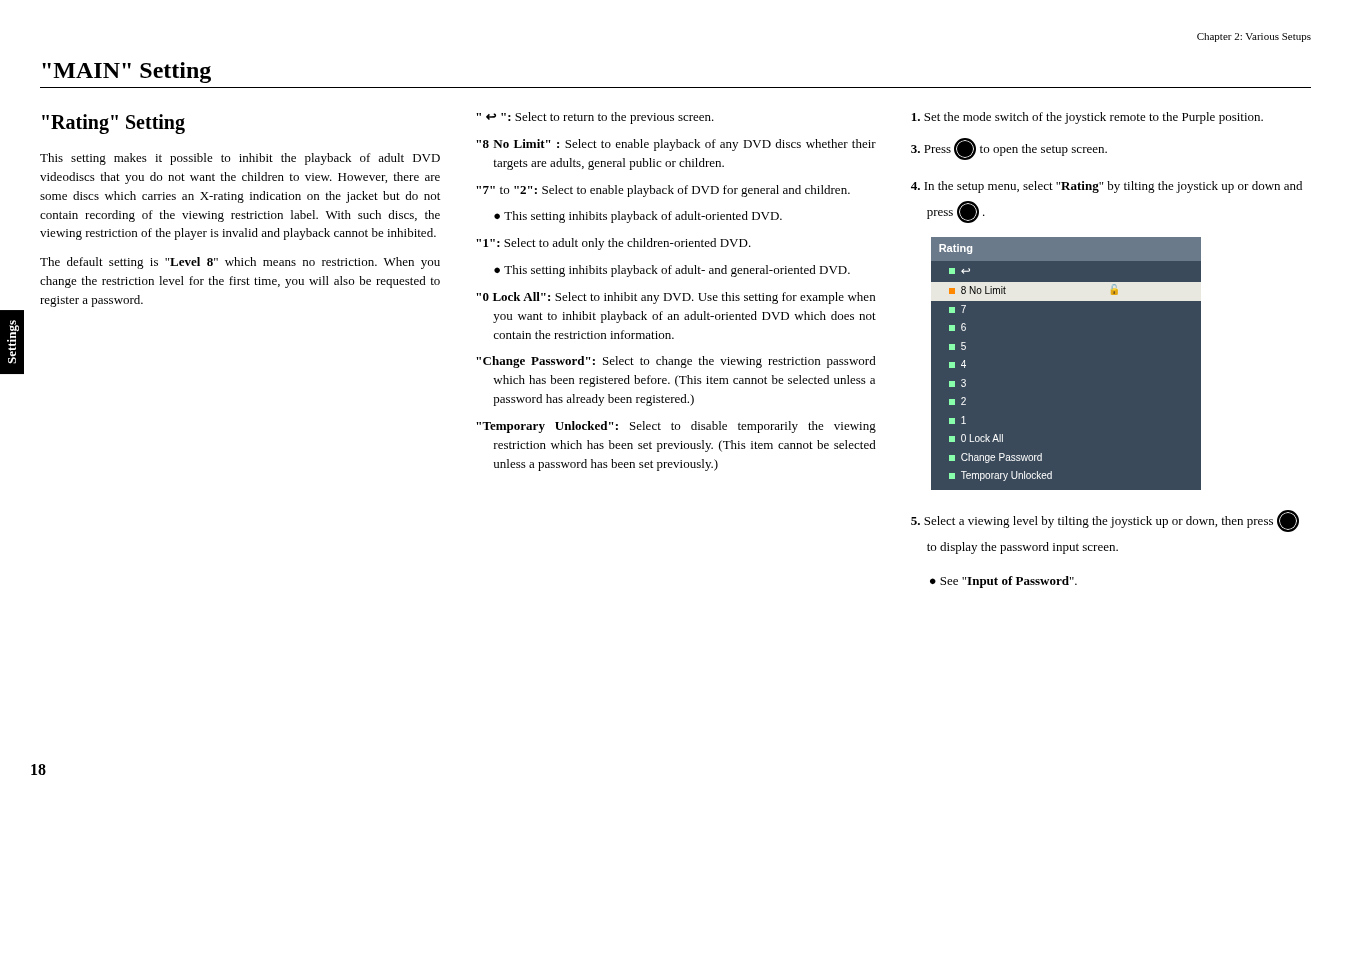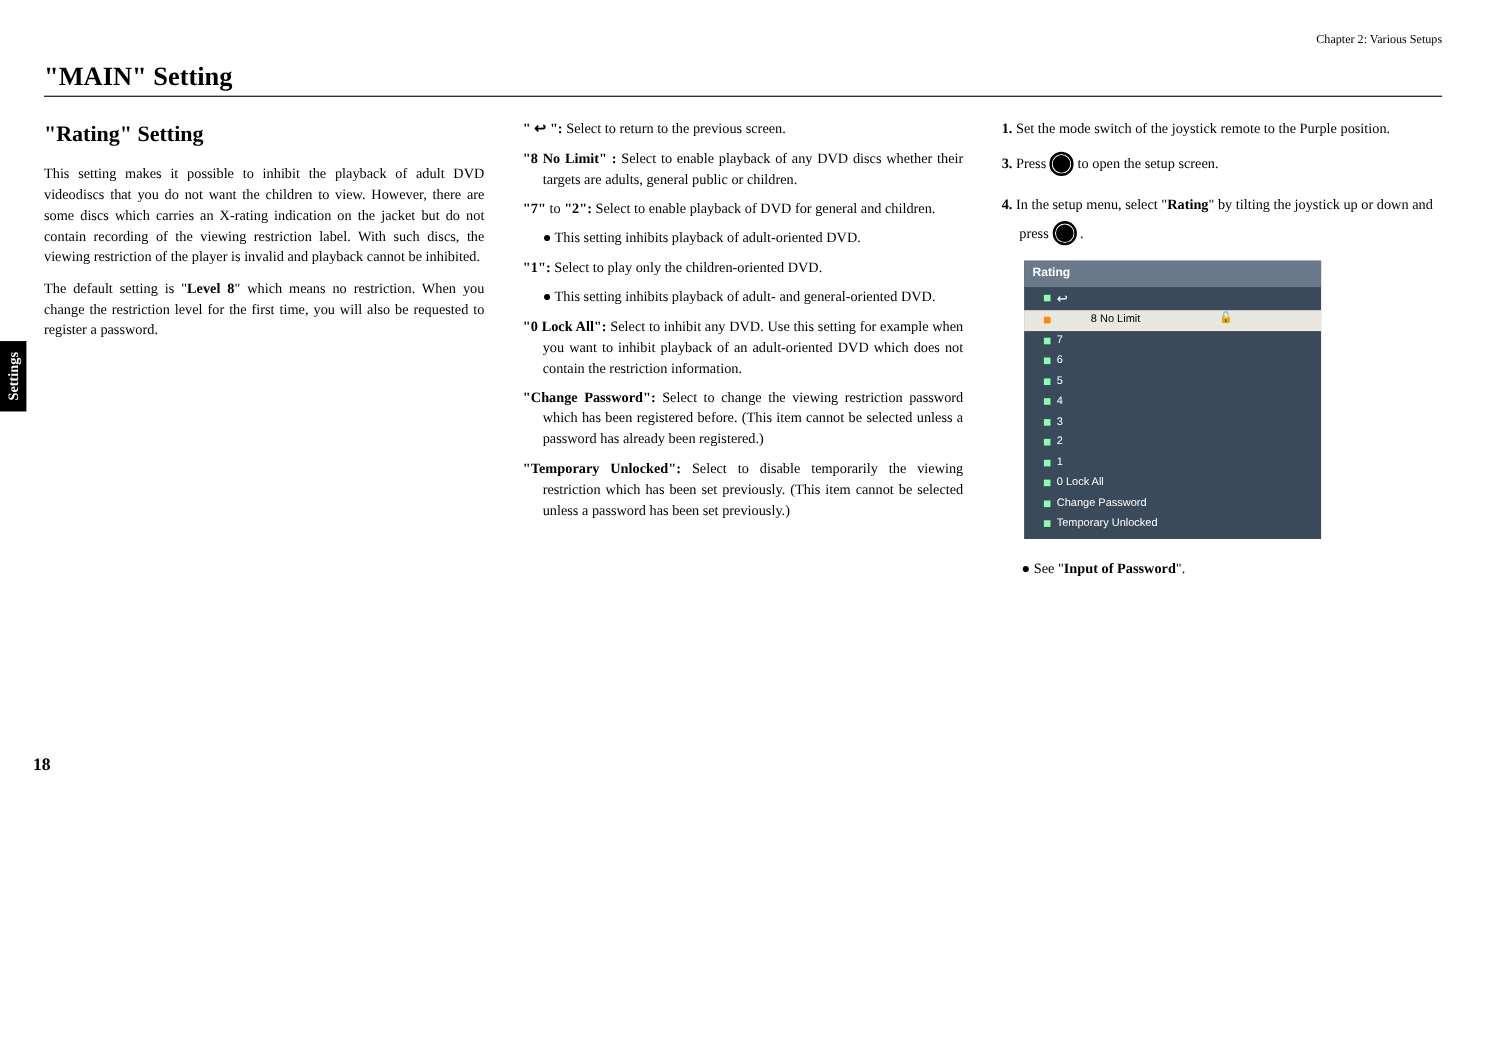--- a/index.html
+++ b/index.html
@@ -82,21 +82,21 @@
     color: #fff;
     font-weight: bold;
     font-size: 13px;
     writing-mode: vertical-rl;
     transform: rotate(180deg);
     padding: 10px 4px;
   }
   .page-num {
     position: absolute;
     left: 30px;
-    bottom: 20px;
+    bottom: 10px;
     font-weight: bold;
     font-size: 16px;
   }
   .rating-menu {
     width: 270px;
     background: #3a4a5a;
     color: #fff;
     font-family: Arial, Helvetica, sans-serif;
     font-size: 10px;
     margin: 10px 0 18px 20px;
@@ -116,21 +116,20 @@
   .rating-menu .row .sq {
     width: 6px; height: 6px;
     background: #8fa;
     margin-right: 6px;
     flex-shrink: 0;
   }
   .rating-menu .row.sel {
     background: #e8e8e0;
     color: #000;
     position: relative;
-    gap: 31px;
   }
   .rating-menu .row.sel .sq { background: #ff8800; }
   .rating-menu .row.sel .lockicon {
     position: absolute;
     right: 80px;
     top: 1px;
     font-size: 10px;
   }
   .rating-menu .row.back .arrow {
     font-size: 12px;
@@ -160,21 +159,21 @@
 
   <div class="col">
 
     <div class="item-def"><span class="label">" ↩ ":</span><span> Select to return to the previous screen.</span></div>
 
     <div class="item-def"><span class="label">"8 No Limit" :</span><span> Select to enable playback of any DVD discs whether their targets are adults, general public or children.</span></div>
 
     <div class="item-def"><span class="label">"7" </span><span>to</span><span class="label"> "2":</span><span> Select to enable playback of DVD for general and children.</span></div>
     <div class="bullet-item">● This setting inhibits playback of adult-oriented DVD.</div>
 
-    <div class="item-def"><span class="label">"1":</span><span> Select to play only the children-oriented DVD.</span></div>
+    <div class="item-def"><span class="label">"1":</span><span> Select to adult only the children-oriented DVD.</span></div>
     <div class="bullet-item">● This setting inhibits playback of adult- and general-oriented DVD.</div>
 
     <div class="item-def"><span class="label">"0 Lock All":</span><span>  Select to inhibit any DVD. Use this setting for example when you want to inhibit playback of an adult-oriented DVD which does not contain the restriction information.</span></div>
 
     <div class="item-def"><span class="label">"Change Password":</span><span> Select to change the viewing restriction password which has been registered before. (This item cannot be selected unless a password has already been registered.)</span></div>
 
     <div class="item-def"><span class="label">"Temporary Unlocked":</span><span> Select to disable temporarily the viewing restriction which has been set previously. (This item cannot be selected unless a password has been set previously.)</span></div>
   </div>
 
   <div class="col">
@@ -240,20 +239,25 @@
       <div class="row">
           <span class="sq"></span>
           <span>Change Password</span>
         </div>
       <div class="row">
           <span class="sq"></span>
           <span>Temporary Unlocked</span>
         </div>
     </div>
 
+    <div class="step" style="line-height:2;">
+      <span class="num">5.</span><span> Select a viewing level by tilting the joystick up or down, then press </span>
+      <span class="inline-icon circle-filled"></span>
+      <span> to display the password input screen.</span>
+    </div>
     <div class="bullet-item">
       <span>● See "</span><span class="bold-inline">Input of Password</span><span>".</span>
     </div>
 
   </div>
 </div>
 
 <div class="footer-space"></div>
 <div class="page-num">18</div>
 

